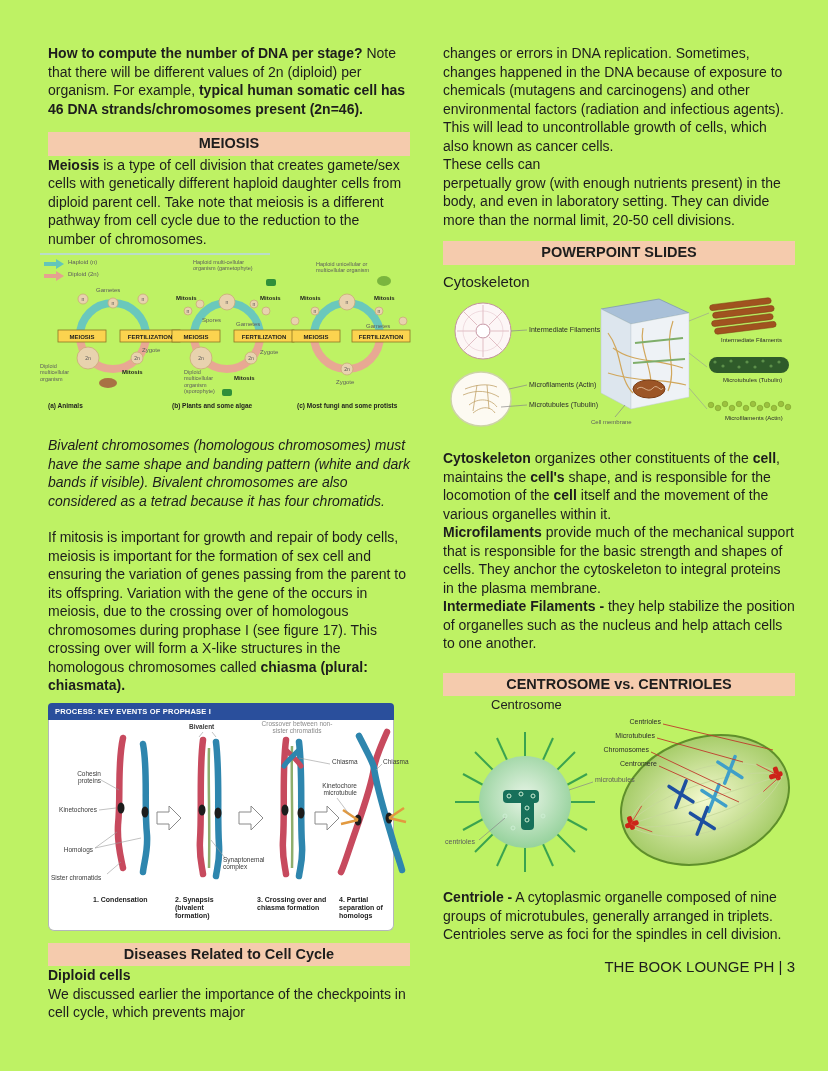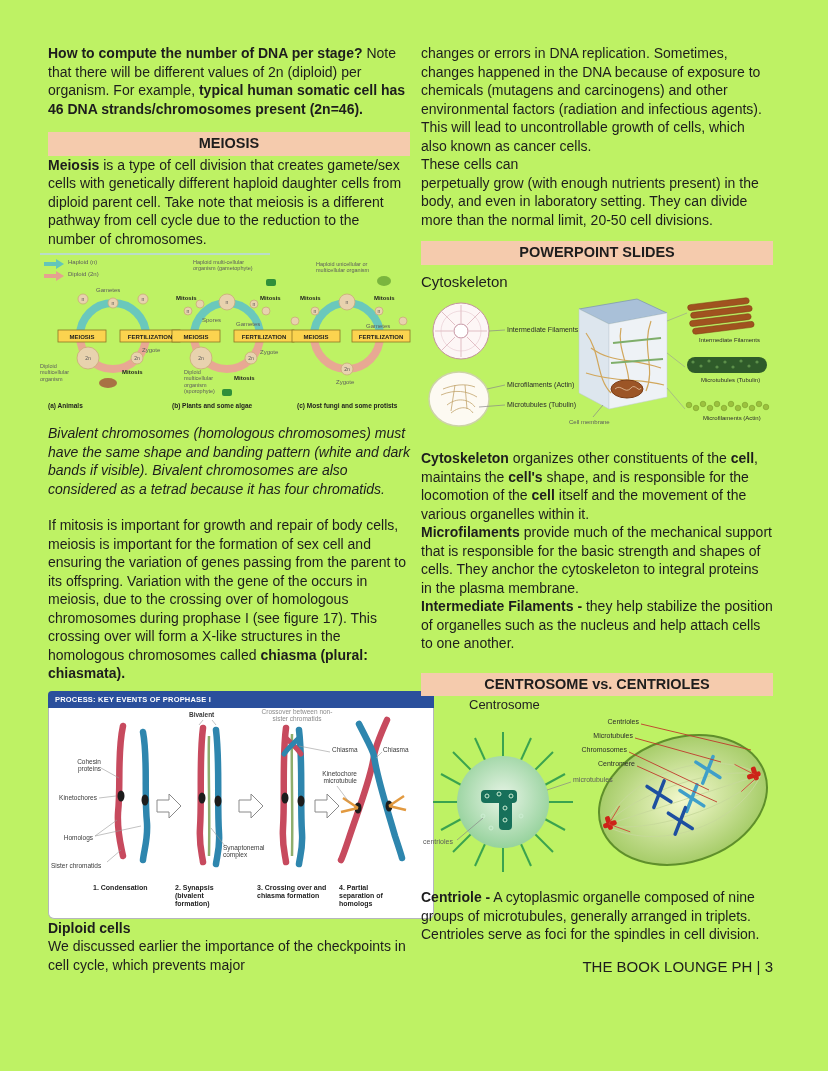--- a/index.html
+++ b/index.html
@@ -1,34 +1,34 @@
 <!DOCTYPE html>
 <html><head>
 <meta charset="utf-8">
 <style>
   html,body{margin:0;padding:0;background:#e9e9e9;}
   .page{position:relative;width:828px;height:1071px;background:#bef264;overflow:hidden;
         font-family:"Liberation Sans",sans-serif;font-size:14px;line-height:18.5px;color:#1d1d1d;margin:0 auto;}
   .col{position:absolute;top:44px;}
   .col-left{left:48px;width:362px;}
-  .col-right{left:421px;width:352px;}
+  .col-right{left:443px;width:352px;}
   .para{margin:0 0 0 0;}
   .b{font-weight:bold;}
   .i{font-style:italic;}
   .prewrap{white-space:pre-wrap;}
   .sec-head{background:#f5cbad;font-weight:bold;text-align:center;font-size:14.5px;padding:2px 0 3px 0;}
-  .mt12{margin-top:12px;} .mt14{margin-top:14px;} .mt18{margin-top:18px;} .mt8{margin-top:8px;} .mt6{margin-top:10px;}
+  .mt12{margin-top:12px;} .mt14{margin-top:14px;} .mt18{margin-top:18px;} .mt8{margin-top:8px;} .mt6{margin-top:22px;}
   figure{margin:0;}
   .fig{position:relative;}
   .fl{position:absolute;font-size:6px;line-height:1.15;color:#5c5c5c;}
   .fl.dark{color:#2b2b2b;}
   .fl.bold{font-weight:bold;color:#1d1d1d;}
   .figcap{position:absolute;font-size:6.5px;font-weight:bold;color:#1d1d1d;line-height:1.15;}
   
-  .fig2{position:relative;width:346px;height:228px;padding-left:40px;}
+  .fig2{position:relative;width:346px;height:228px;}
   .fig2-head{position:absolute;left:0;top:0;right:0;height:17px;background:#2a4f9c;color:#fff;
              font-weight:bold;font-size:7.5px;line-height:17px;padding-left:7px;box-sizing:border-box;
              border-radius:4px 4px 0 0;letter-spacing:.2px;}
   .fig2-body{position:absolute;left:0;top:17px;right:0;bottom:0;border:1px solid #b4b7ba;border-top:none;
              border-radius:0 0 6px 6px;background:#fff;}
   .fl2{position:absolute;font-size:6.5px;line-height:1.12;color:#3a3a3a;}
   .step{position:absolute;font-size:7px;font-weight:bold;line-height:1.2;color:#1d1d1d;}
   .footer{text-align:right;font-size:15px;margin-top:14px;color:#1d1d1d;}
   .cyto-label{font-size:15px;margin-top:8px;}
 </style>
@@ -228,20 +228,21 @@
         <div class="fl2" style="left:334px;top:38px;">Chiasma</div>
         <div class="fl2" style="left:256px;top:62px;width:52px;text-align:right;">Kinetochore microtubule</div>
         <div class="fl2" style="left:174px;top:136px;width:54px;">Synaptonemal complex</div>
         <div class="step" style="left:44px;top:176px;width:70px;">1. Condensation</div>
         <div class="step" style="left:126px;top:176px;width:62px;">2. Synapsis (bivalent formation)</div>
         <div class="step" style="left:208px;top:176px;width:70px;">3. Crossing over and chiasma formation</div>
         <div class="step" style="left:290px;top:176px;width:66px;">4. Partial separation of homologs</div>
       </div>
     </figure>
 
+    <div class="sec-head mt12">Diseases Related to Cell Cycle</div>
     <div class="para b">Diploid cells</div>
     <div class="para">We discussed earlier the importance of the checkpoints in cell cycle, which prevents major</div>
   </div>
 
   <div class="col col-right">
 
     <div class="para prewrap">changes or errors in DNA replication. Sometimes, changes happened in the DNA because of exposure to chemicals (mutagens and carcinogens) and other environmental factors (radiation and infectious agents). This will lead to uncontrollable growth of cells, which also known as cancer cells.
 These cells can
 perpetually grow (with enough nutrients present) in the body, and even in laboratory setting. They can divide  more than the normal limit, 20-50 cell divisions.</div>
 

